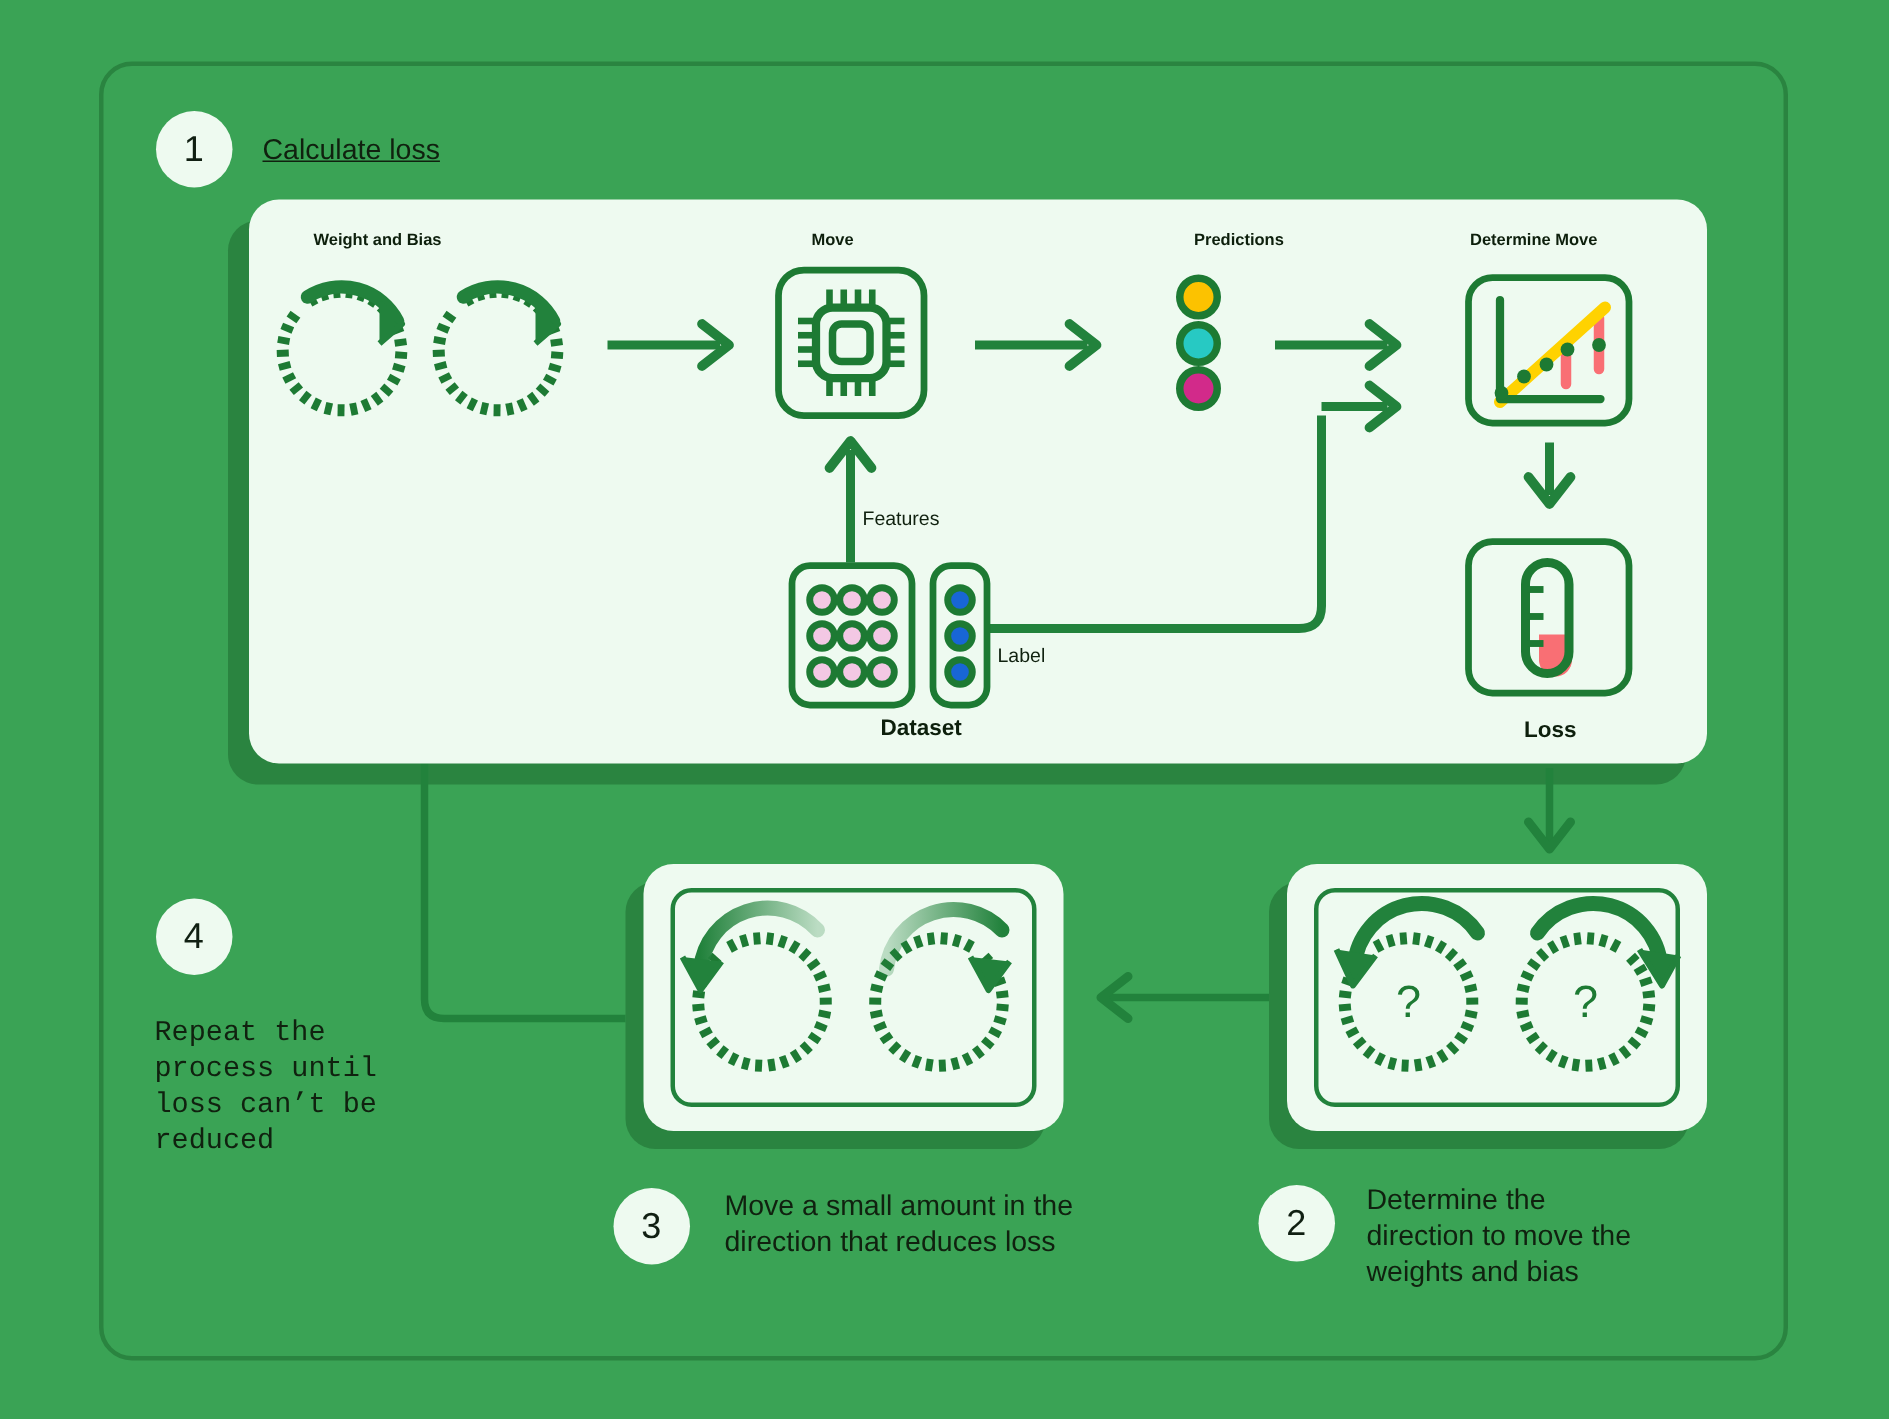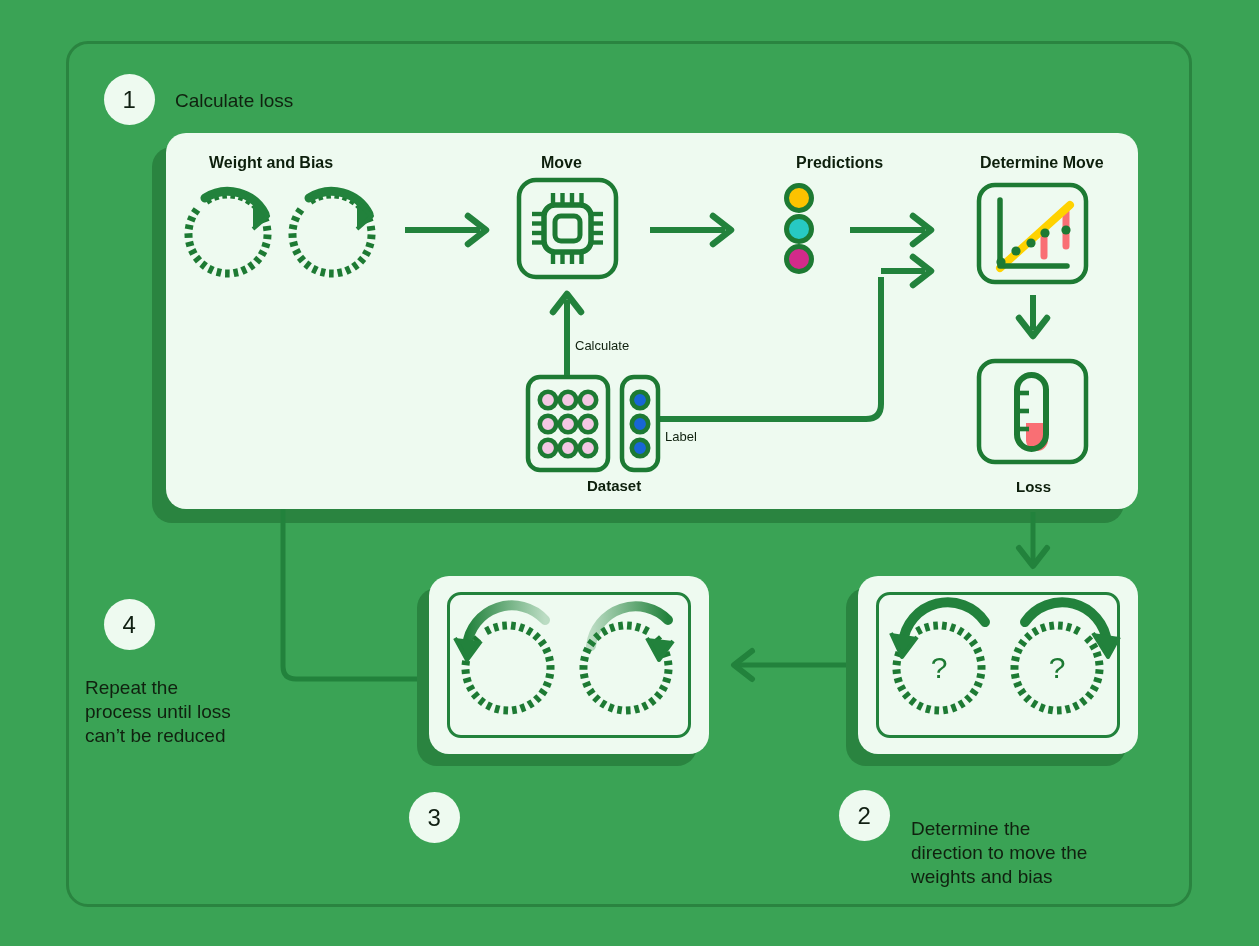--- a/index.html
+++ b/index.html
@@ -34,30 +34,30 @@
   #badge1{left:104px;top:74px;}
   #badge4{left:104px;top:599px;}
   #badge3{left:409px;top:792px;}
   #badge2{left:839px;top:790px;}
 
   .step-title{
     position:absolute;
     font-size:19px;color:#10210f;
     white-space:nowrap;
   }
-  #title1{left:175px;top:90px;}
+  #title1{left:175px;top:90px;text-decoration:underline;}
 
   .step-desc{
     position:absolute;
     font-size:19px;color:#10210f;
     line-height:24px;
   }
-  #desc4{left:85px;top:676px;width:150px;}
+  #desc4{left:103px;top:676px;width:150px;font-family:Liberation Mono, monospace;}
   #desc3{left:483px;top:793px;width:235px;}
-  #desc2{left:911px;top:789px;width:190px;margin-top:28px;}
+  #desc2{left:911px;top:789px;width:190px;}
 
   
   .panel{
     position:absolute;
     background:#eefaf0;
     border-radius:20px;
   }
   .panel-shadow{
     position:absolute;
     background:#2a8440;
@@ -77,21 +77,21 @@
   #panel2{left:858px;top:576px;width:280px;height:178px;}
   #panel2sh{left:846px;top:588px;width:280px;height:178px;}
   #panel2in{
     position:absolute;left:876px;top:592px;width:244px;height:146px;
     border:3px solid #22823c;border-radius:14px;box-sizing:border-box;
   }
 
   
   .col-head{
     position:absolute;
-    font-size:16px;font-weight:bold;color:#0d1f0c;
+    font-size:11px;font-weight:bold;color:#0d1f0c;
     text-align:right;white-space:nowrap;
   }
   .col-foot{
     position:absolute;
     font-size:15px;font-weight:bold;color:#0d1f0c;
     text-align:center;white-space:nowrap;margin-left:31px;
   }
   #h-wb{left:209px;top:154px;}
   #h-model{left:541px;top:154px;}
   #h-pred{left:757px;top:154px;margin-left:39px;}
@@ -345,21 +345,21 @@
       <path d="M553,312 L567,294 L581,312" stroke="#22823c" stroke-width="6.5" fill="none" stroke-linecap="round" stroke-linejoin="round"></path>
     </g>
   </svg>
 
   <div class="col-head" id="h-wb">Weight and Bias</div>
   <div class="col-head" id="h-model">Move</div>
   <div class="col-head" id="h-pred">Predictions</div>
   <div class="col-head" id="h-dloss">Determine Move</div>
   <div class="col-foot" id="f-dataset">Dataset</div>
   <div class="col-foot" id="f-loss">Loss</div>
-  <div class="small-label" id="lbl-features">Calculate</div>
+  <div class="small-label" id="lbl-features">Features</div>
   <div class="small-label" id="lbl-label">Label</div>
 
   <div class="panel" id="panel3"></div>
   <div id="panel3in"></div>
 
   <div class="panel" id="panel2"></div>
   <div id="panel2in"></div>
 
   <svg class="svg-layer" viewBox="0 0 1259 946">
 
@@ -513,17 +513,18 @@
     </g>
   </svg>
 
   <div class="badge" id="badge1">1</div>
   <div class="step-title" id="title1">Calculate loss</div>
 
   <div class="badge" id="badge4">4</div>
   <div class="step-desc" id="desc4">Repeat the process until loss can’t be reduced</div>
 
   <div class="badge" id="badge3">3</div>
+  <div class="step-desc" id="desc3">Move a small amount in the direction that reduces loss</div>
 
   <div class="badge" id="badge2">2</div>
   <div class="step-desc" id="desc2">Determine the direction to move the weights and bias</div>
 
 </div>
 
 </body></html>

